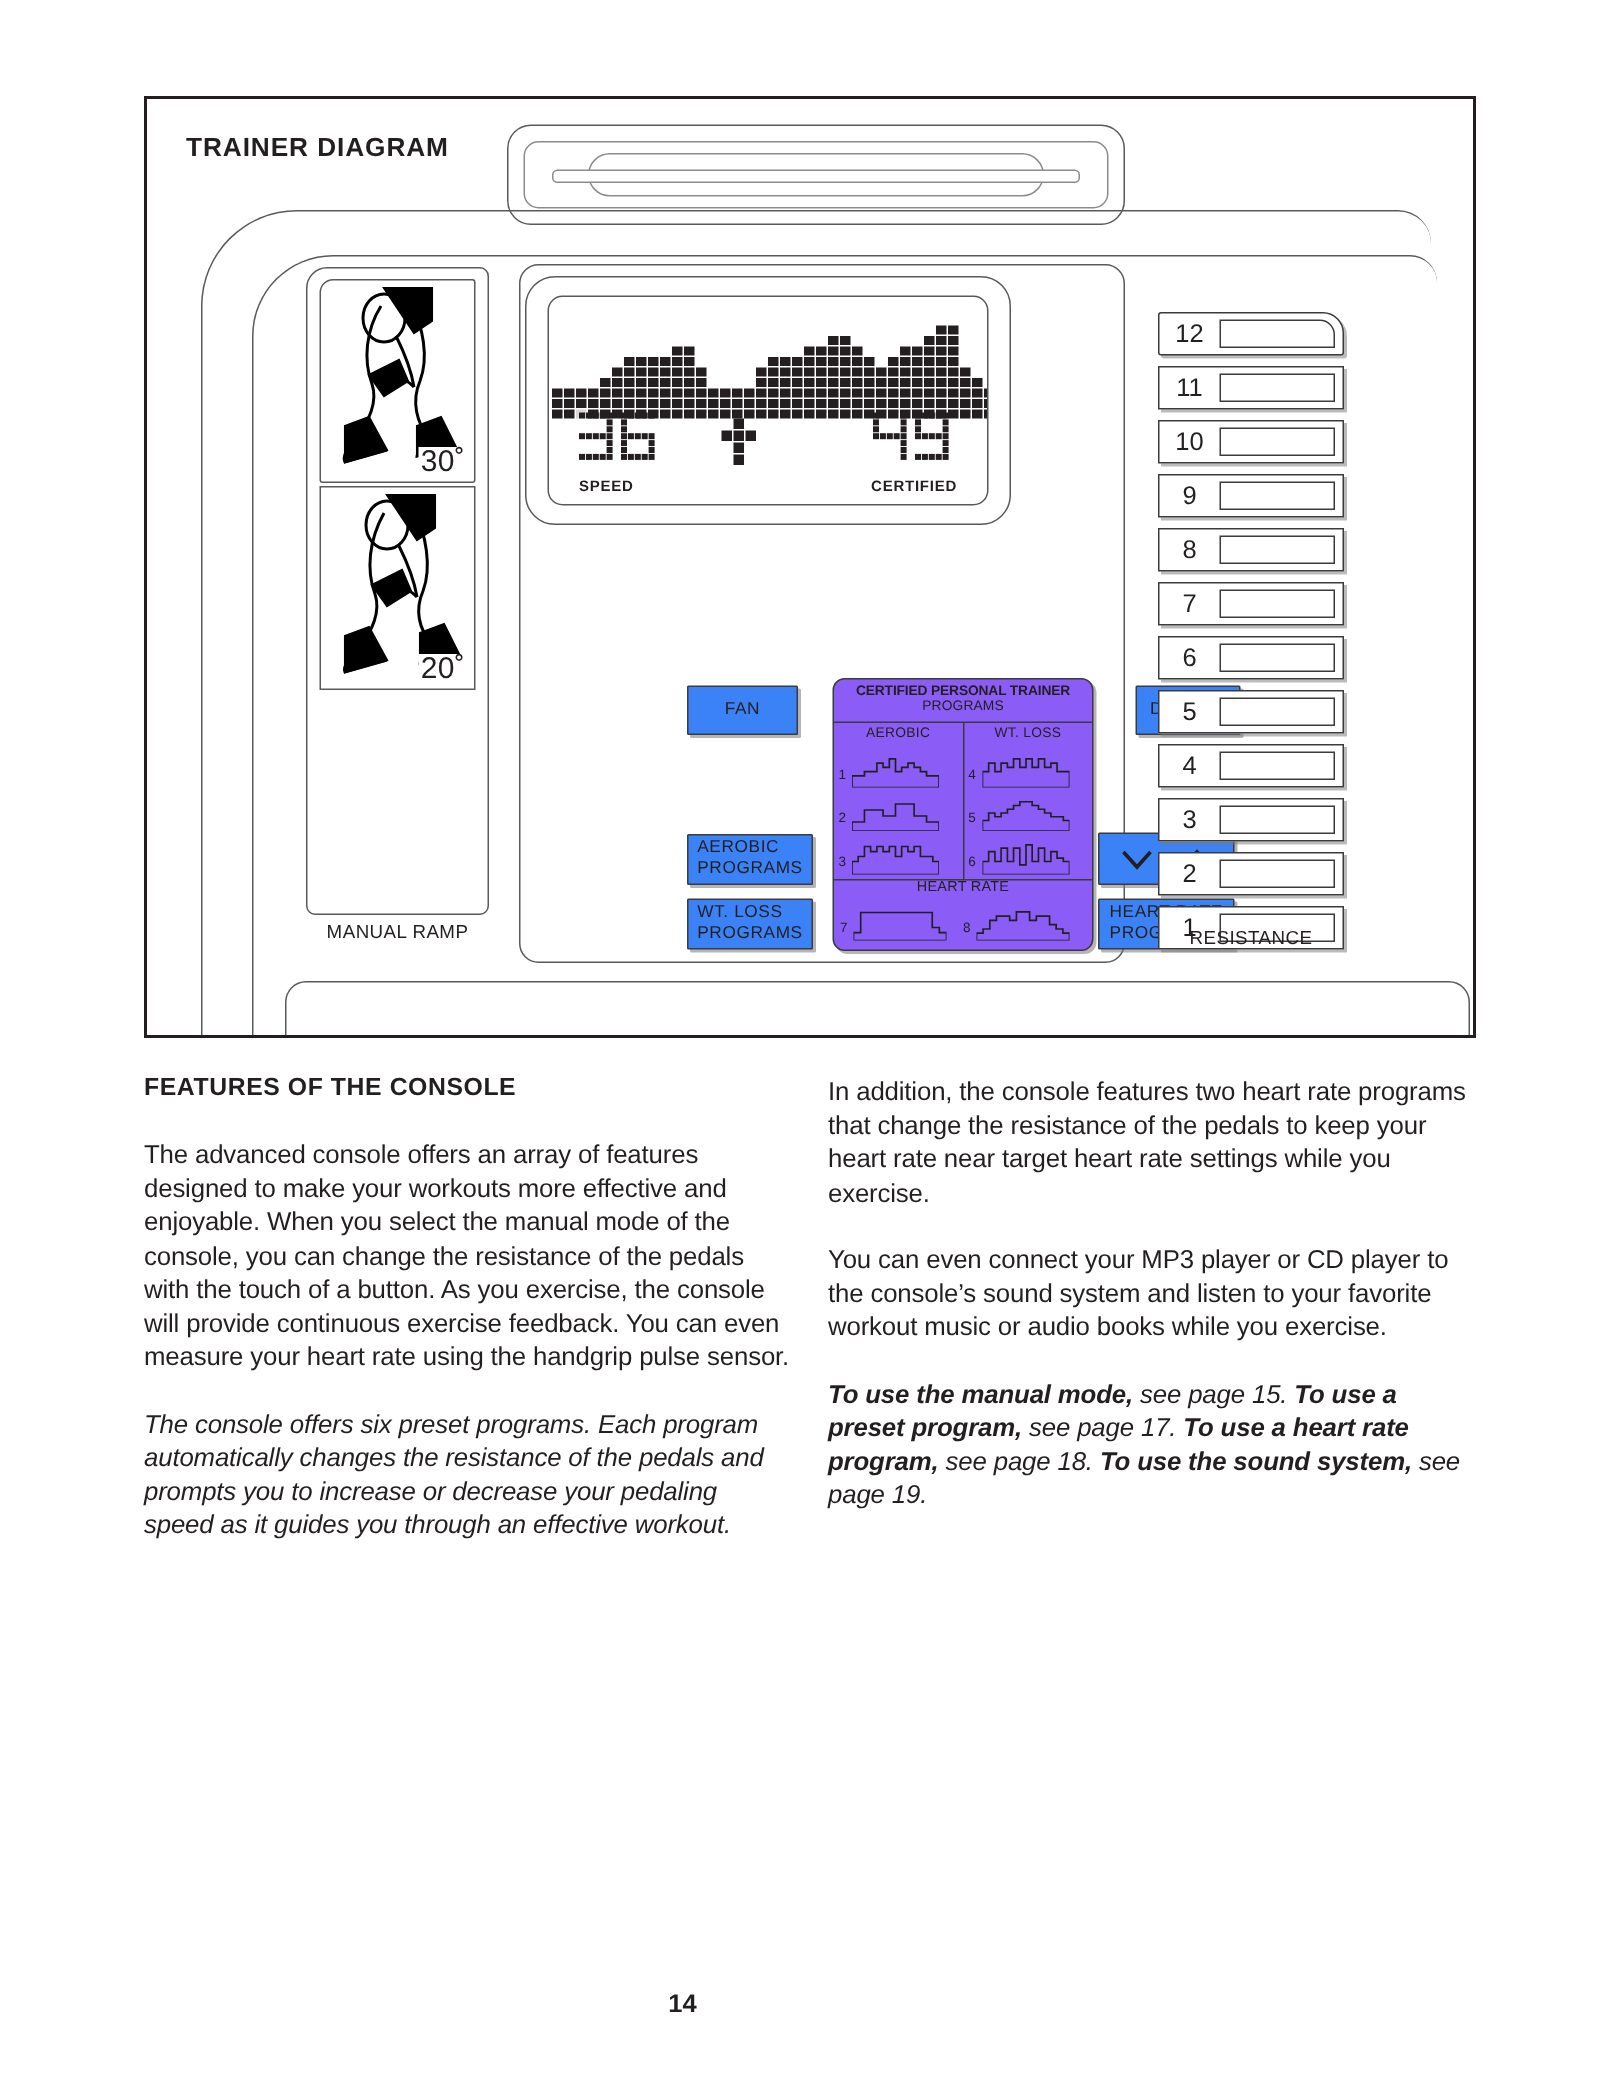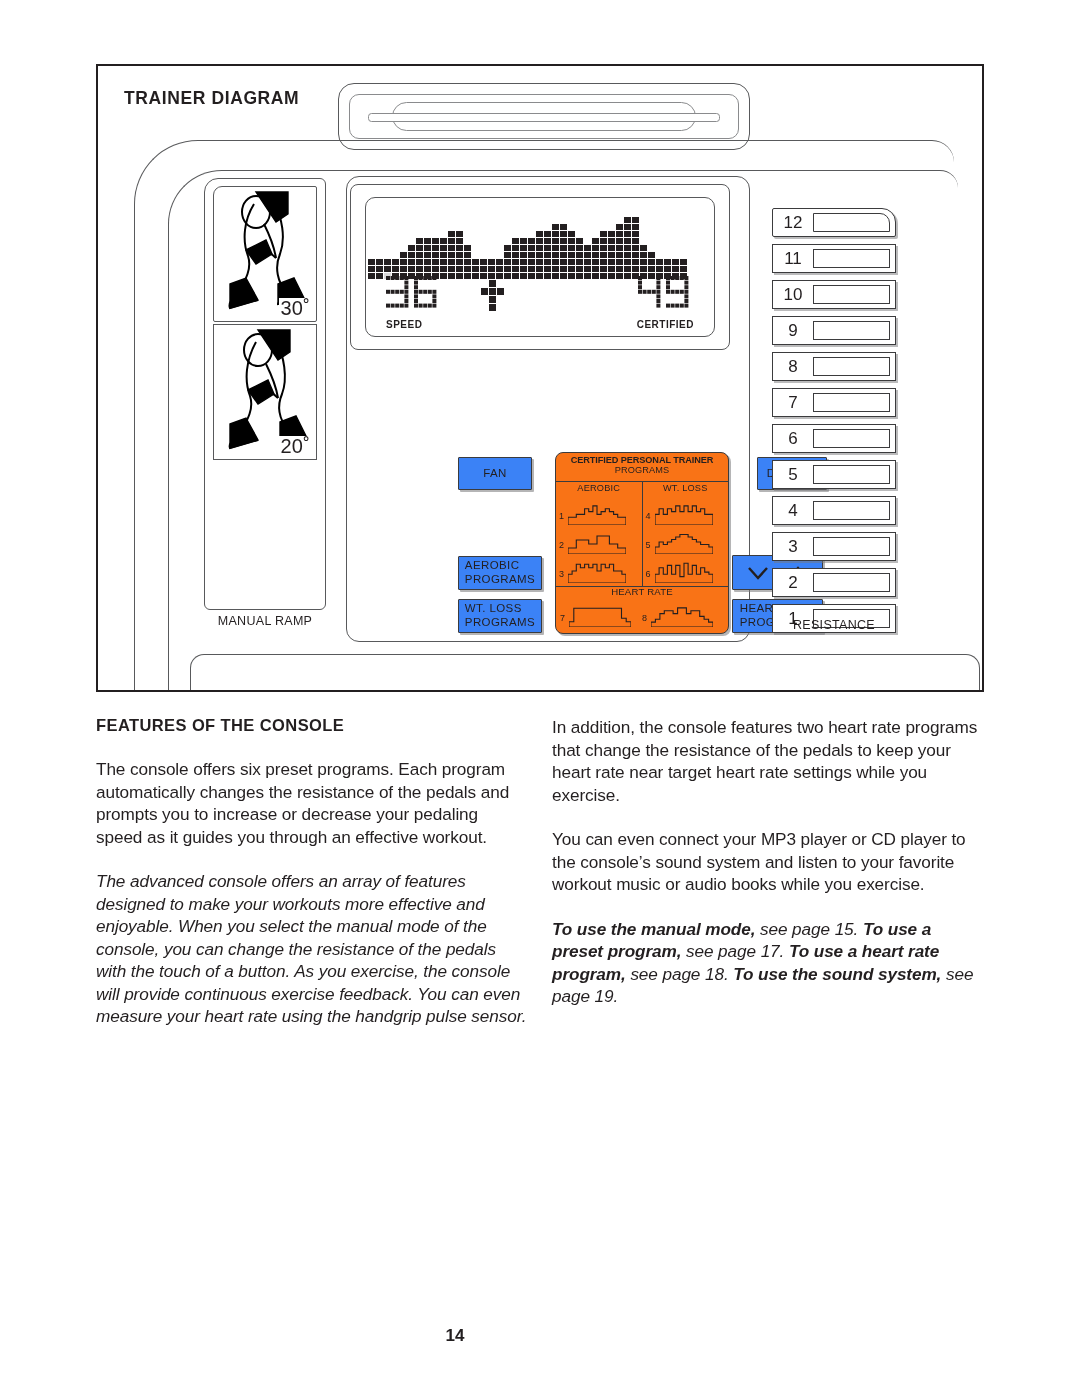--- a/index.html
+++ b/index.html
@@ -162,24 +162,24 @@
     border: 1.5px solid #58595b;
     border-radius: 13px;
     box-sizing: border-box;
   }
 
   
   #display-housing {
     position: absolute;
     left: 252px;
     top: 118px;
-    width: 380px;
+    width: 324px;
     height: 166px;
     border: 1.5px solid #58595b;
-    border-radius: 8px;
+    border-radius: 20px;
     box-sizing: border-box;
   }
   #display-screen {
     position: absolute;
     left: 14px;
     top: 12px;
     right: 14px;
     bottom: 12px;
     border: 1.4px solid #58595b;
     border-radius: 10px;
@@ -235,21 +235,21 @@
   
   #cpt-panel {
     position: absolute;
     left: 457px;
     top: 386px;
     width: 174px;
     height: 182px;
     border: 1.5px solid #3b3b3d;
     border-radius: 8px;
     box-sizing: border-box;
-    background: #f97316;
+    background: #8b5cf6;
     box-shadow: 2px 2px 0 0 rgba(120,120,122,0.55);
     overflow: hidden;
   }
   #cpt-header {
     position: absolute;
     left: 0; right: 0; top: 0;
     height: 28px;
     text-align: center;
     padding-top: 2px;
     box-sizing: border-box;
@@ -960,22 +960,22 @@
   <div id="resistance-label">RESISTANCE</div>
 
   <div id="bottom-shelf">
     
   </div>
 </div>
 
 <div id="content">
   <div class="col" id="col-left">
     <h2 class="section-head">FEATURES OF THE CONSOLE</h2>
+    <p class="body">The advanced console offers an array of features designed to make your workouts more effective and enjoyable. When you select the manual mode of the console, you can change the resistance of the pedals with the touch of a button. As you exercise, the console will provide continuous exercise feedback. You can even measure your heart rate using the handgrip pulse sensor.</p>
     <p class="body">The console offers six preset programs. Each program automatically changes the resistance of the pedals and prompts you to increase or decrease your pedaling speed as it guides you through an effective workout.</p>
-    <p class="body">The advanced console offers an array of features designed to make your workouts more effective and enjoyable. When you select the manual mode of the console, you can change the resistance of the pedals with the touch of a button. As you exercise, the console will provide continuous exercise feedback. You can even measure your heart rate using the handgrip pulse sensor.</p>
   </div>
   <div class="col" id="col-right">
     <p class="body">In addition, the console features two heart rate programs that change the resistance of the pedals to keep your heart rate near target heart rate settings while you exercise.</p>
     <p class="body">You can even connect your MP3 player or CD player to the console’s sound system and listen to your favorite workout music or audio books while you exercise.</p>
     <p class="body"><span class="b">To use the manual mode,</span><span> see page 15. </span><span class="b">To use a preset program,</span><span> see page 17. </span><span class="b">To use a heart rate program,</span><span> see page 18. </span><span class="b">To use the sound system,</span><span> see page 19.</span></p>
   </div>
 </div>
 
 <div id="page-number">14</div>
 

